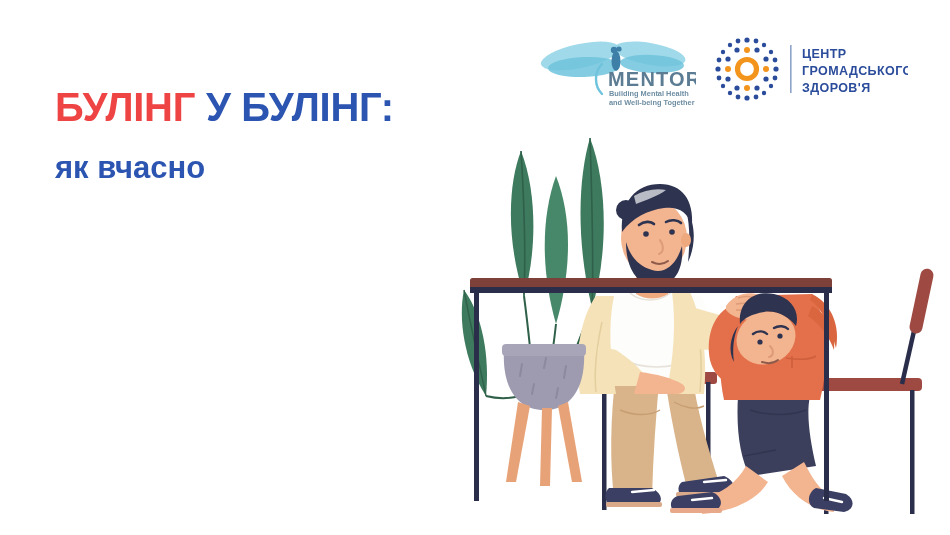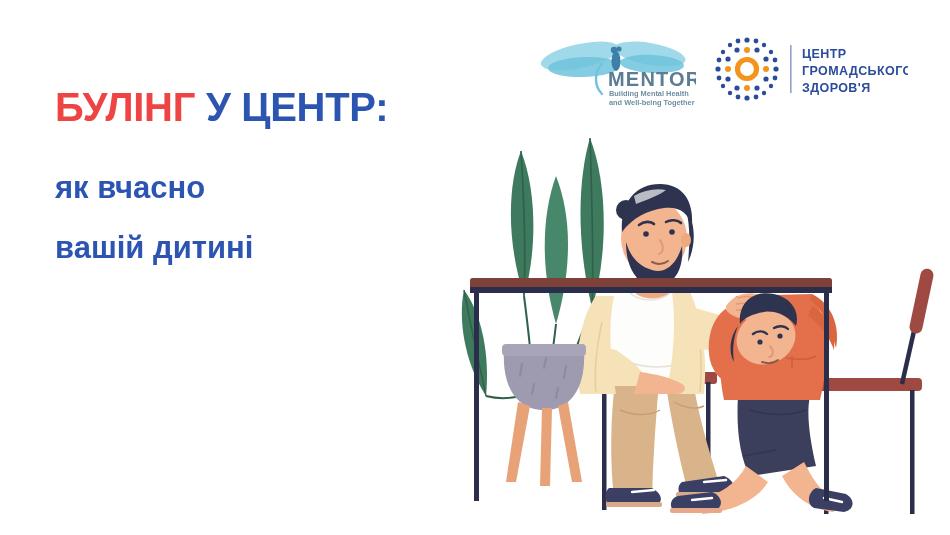--- a/index.html
+++ b/index.html
@@ -18,21 +18,21 @@
 
   
   .headline{position:absolute;left:55px;top:86px;width:470px;}
   .headline-main{font-size:40px;font-weight:bold;letter-spacing:-0.3px;
                  line-height:1.05;margin:0;white-space:nowrap;}
   .hl-orange{color:#ef4444;}
   .hl-blue{color:#2C55B2;}
 
   .subhead{position:absolute;left:55px;top:148px;width:470px;
            color:#2C55B2;font-size:31px;font-weight:bold;line-height:1.28;}
-  .subhead div{white-space:nowrap;margin-top:20px;}
+  .subhead div{white-space:nowrap;}
 
   
   .illustration{position:absolute;left:420px;top:110px;width:530px;height:425px;}
   .illustration svg{display:block;}
 </style>
 </head>
 <body>
 
 <div id="poster">
 
@@ -103,26 +103,25 @@
 
         <rect x="80" y="13" width="1.6" height="48" fill="#8EA4C8"></rect>
         <text x="92" y="26" font-family="Liberation Sans, sans-serif" font-size="12.5" font-weight="bold" letter-spacing="0.4" fill="#2B4C9B">ЦЕНТР</text>
         <text x="92" y="43" font-family="Liberation Sans, sans-serif" font-size="12.5" font-weight="bold" letter-spacing="0.4" fill="#2B4C9B">ГРОМАДСЬКОГО</text>
         <text x="92" y="60" font-family="Liberation Sans, sans-serif" font-size="12.5" font-weight="bold" letter-spacing="0.4" fill="#2B4C9B">ЗДОРОВ'Я</text>
       </svg>
     </div>
   </div>
 
   <div class="headline">
-    <p class="headline-main"><span class="hl-orange">БУЛІНГ</span> <span class="hl-blue">У ЦЕНТР:</span></p>
+    <p class="headline-main"><span class="hl-orange">БУЛІНГ</span> <span class="hl-blue">У БУЛІНГ:</span></p>
   </div>
 
   <div class="subhead">
     <div>як вчасно</div>
-    <div>вашій дитині</div>
   </div>
 
   <div class="illustration">
     <svg width="530" height="425" viewBox="0 0 530 425" xmlns="http://www.w3.org/2000/svg">
 
       <g>
         <path d="M101 41 C 88 74, 86 130, 104 186 C 116 146, 118 84, 101 41 Z" fill="#3E7A5E"></path>
         <path d="M101 41 C 104 90, 106 140, 104 186" stroke="#2F6049" stroke-width="1.6" fill="none"></path>
         <path d="M170 28 C 158 68, 156 132, 172 198 C 188 146, 188 74, 170 28 Z" fill="#3E7A5E"></path>
         <path d="M170 28 C 172 90, 174 150, 172 198" stroke="#2F6049" stroke-width="1.6" fill="none"></path>

